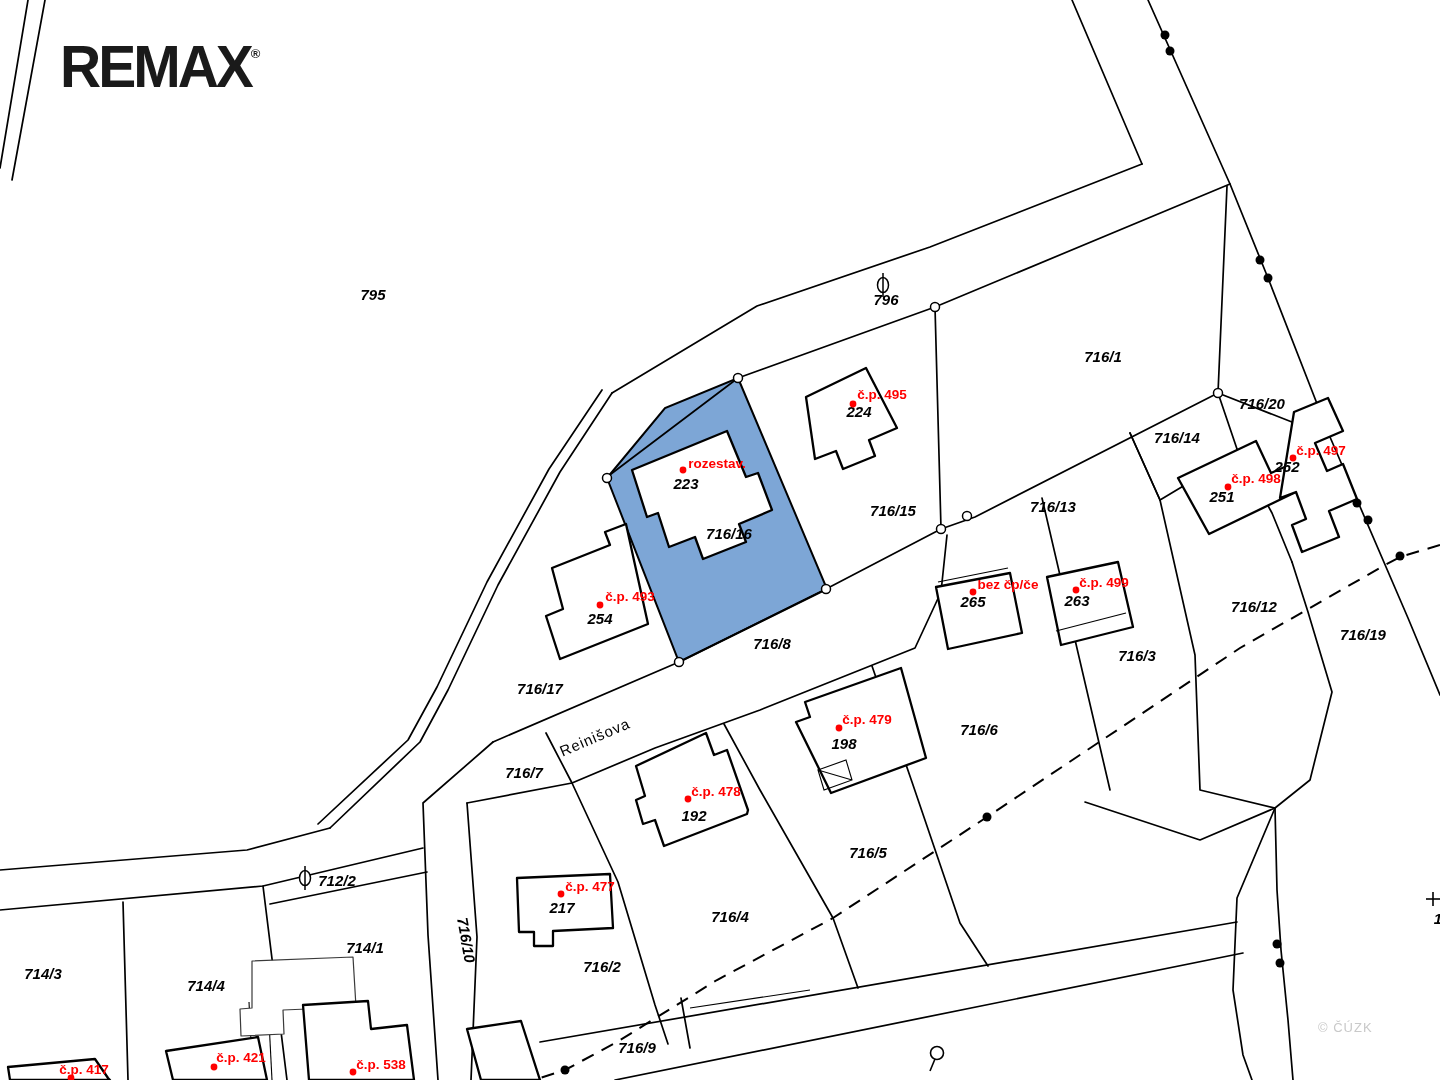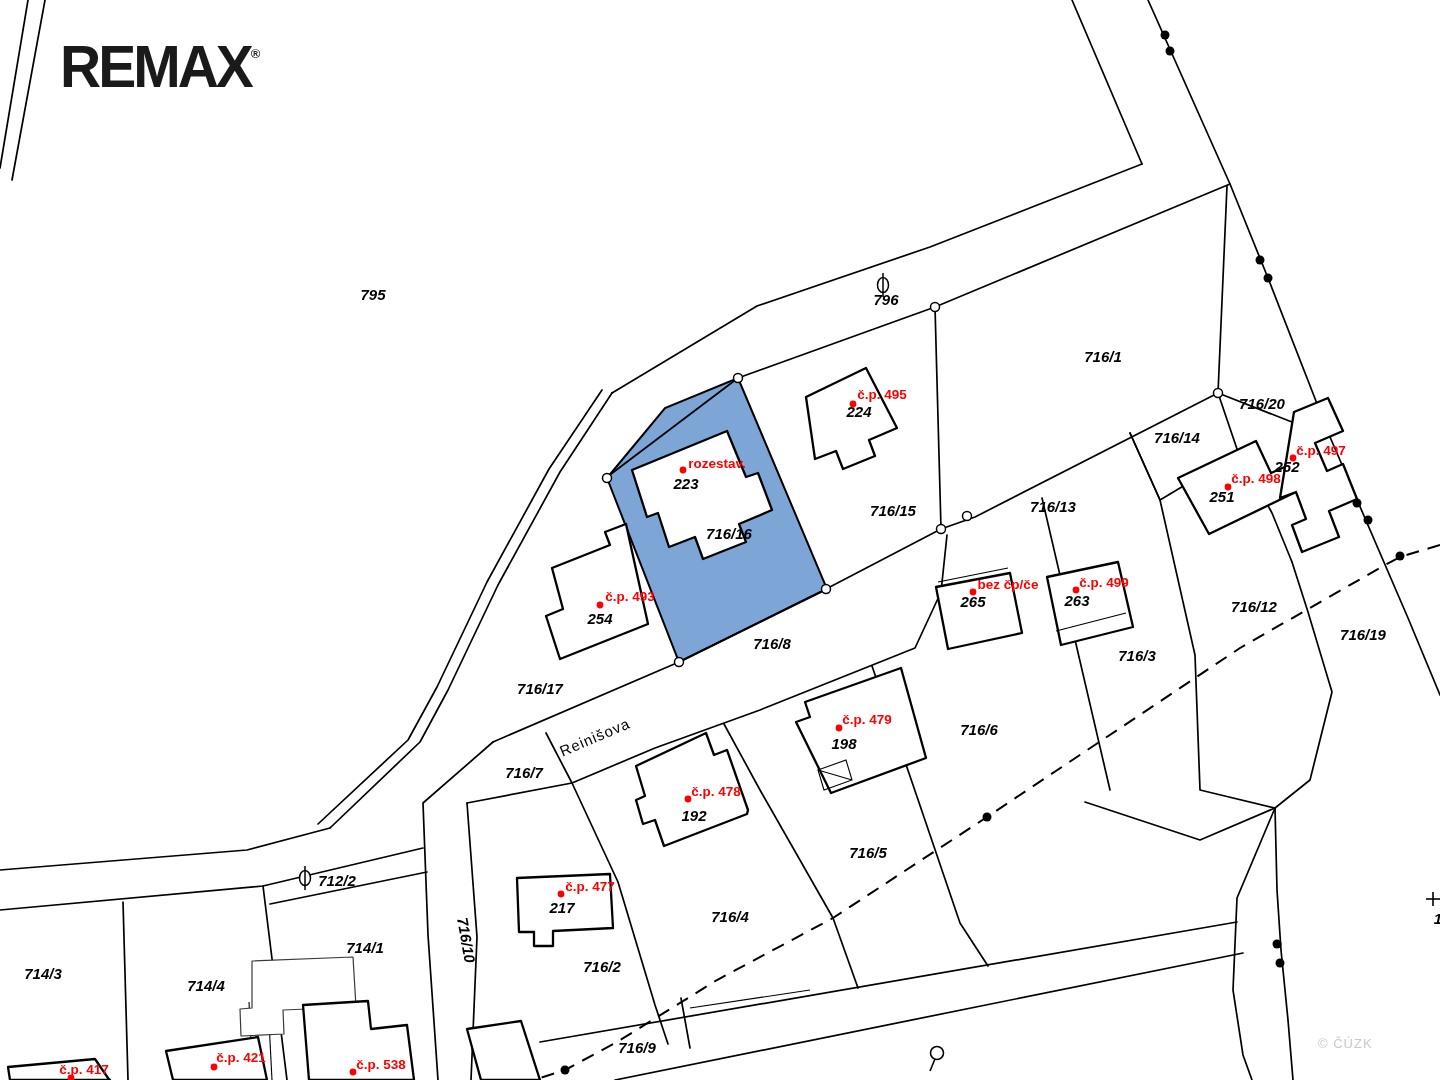--- a/index.html
+++ b/index.html
@@ -18,21 +18,21 @@
   .bstone{fill:var(--line);}
   .parcel-label{font:italic 700 15px "Liberation Sans",sans-serif;fill:#000;text-anchor:middle;}
   .building-label{font:italic 700 15px "Liberation Sans",sans-serif;fill:#000;text-anchor:middle;}
   .red-label{font:700 13.5px "Liberation Sans",sans-serif;fill:var(--red);text-anchor:middle;}
   .street-label{font:400 15px "Liberation Sans",sans-serif;fill:#000;text-anchor:middle;letter-spacing:1px;}
   #remax-logo{position:absolute;left:60px;top:38px;color:#1a1a1a;
     font-family:"Liberation Sans",sans-serif;font-weight:900;font-size:57px;
     letter-spacing:-3px;transform:scaleY(1.04);line-height:1;user-select:none;}
   #remax-logo sup{font-size:13px;letter-spacing:0;vertical-align:28px;}
   #watermark{position:absolute;left:1318px;top:1020px;color:var(--wm);
-    font:400 13px "Liberation Sans",sans-serif;letter-spacing:1px;margin-top:16px;}
+    font:400 13px "Liberation Sans",sans-serif;letter-spacing:1px;}
 </style>
 </head>
 <body>
 
 <div id="stage">
 
   <svg id="map-svg" viewBox="0 0 1440 1080">
 
     <polygon points="738,378 827,589 679,662 607,478 665,408" fill="var(--highlight)" stroke="#000" stroke-width="2"></polygon>
 

